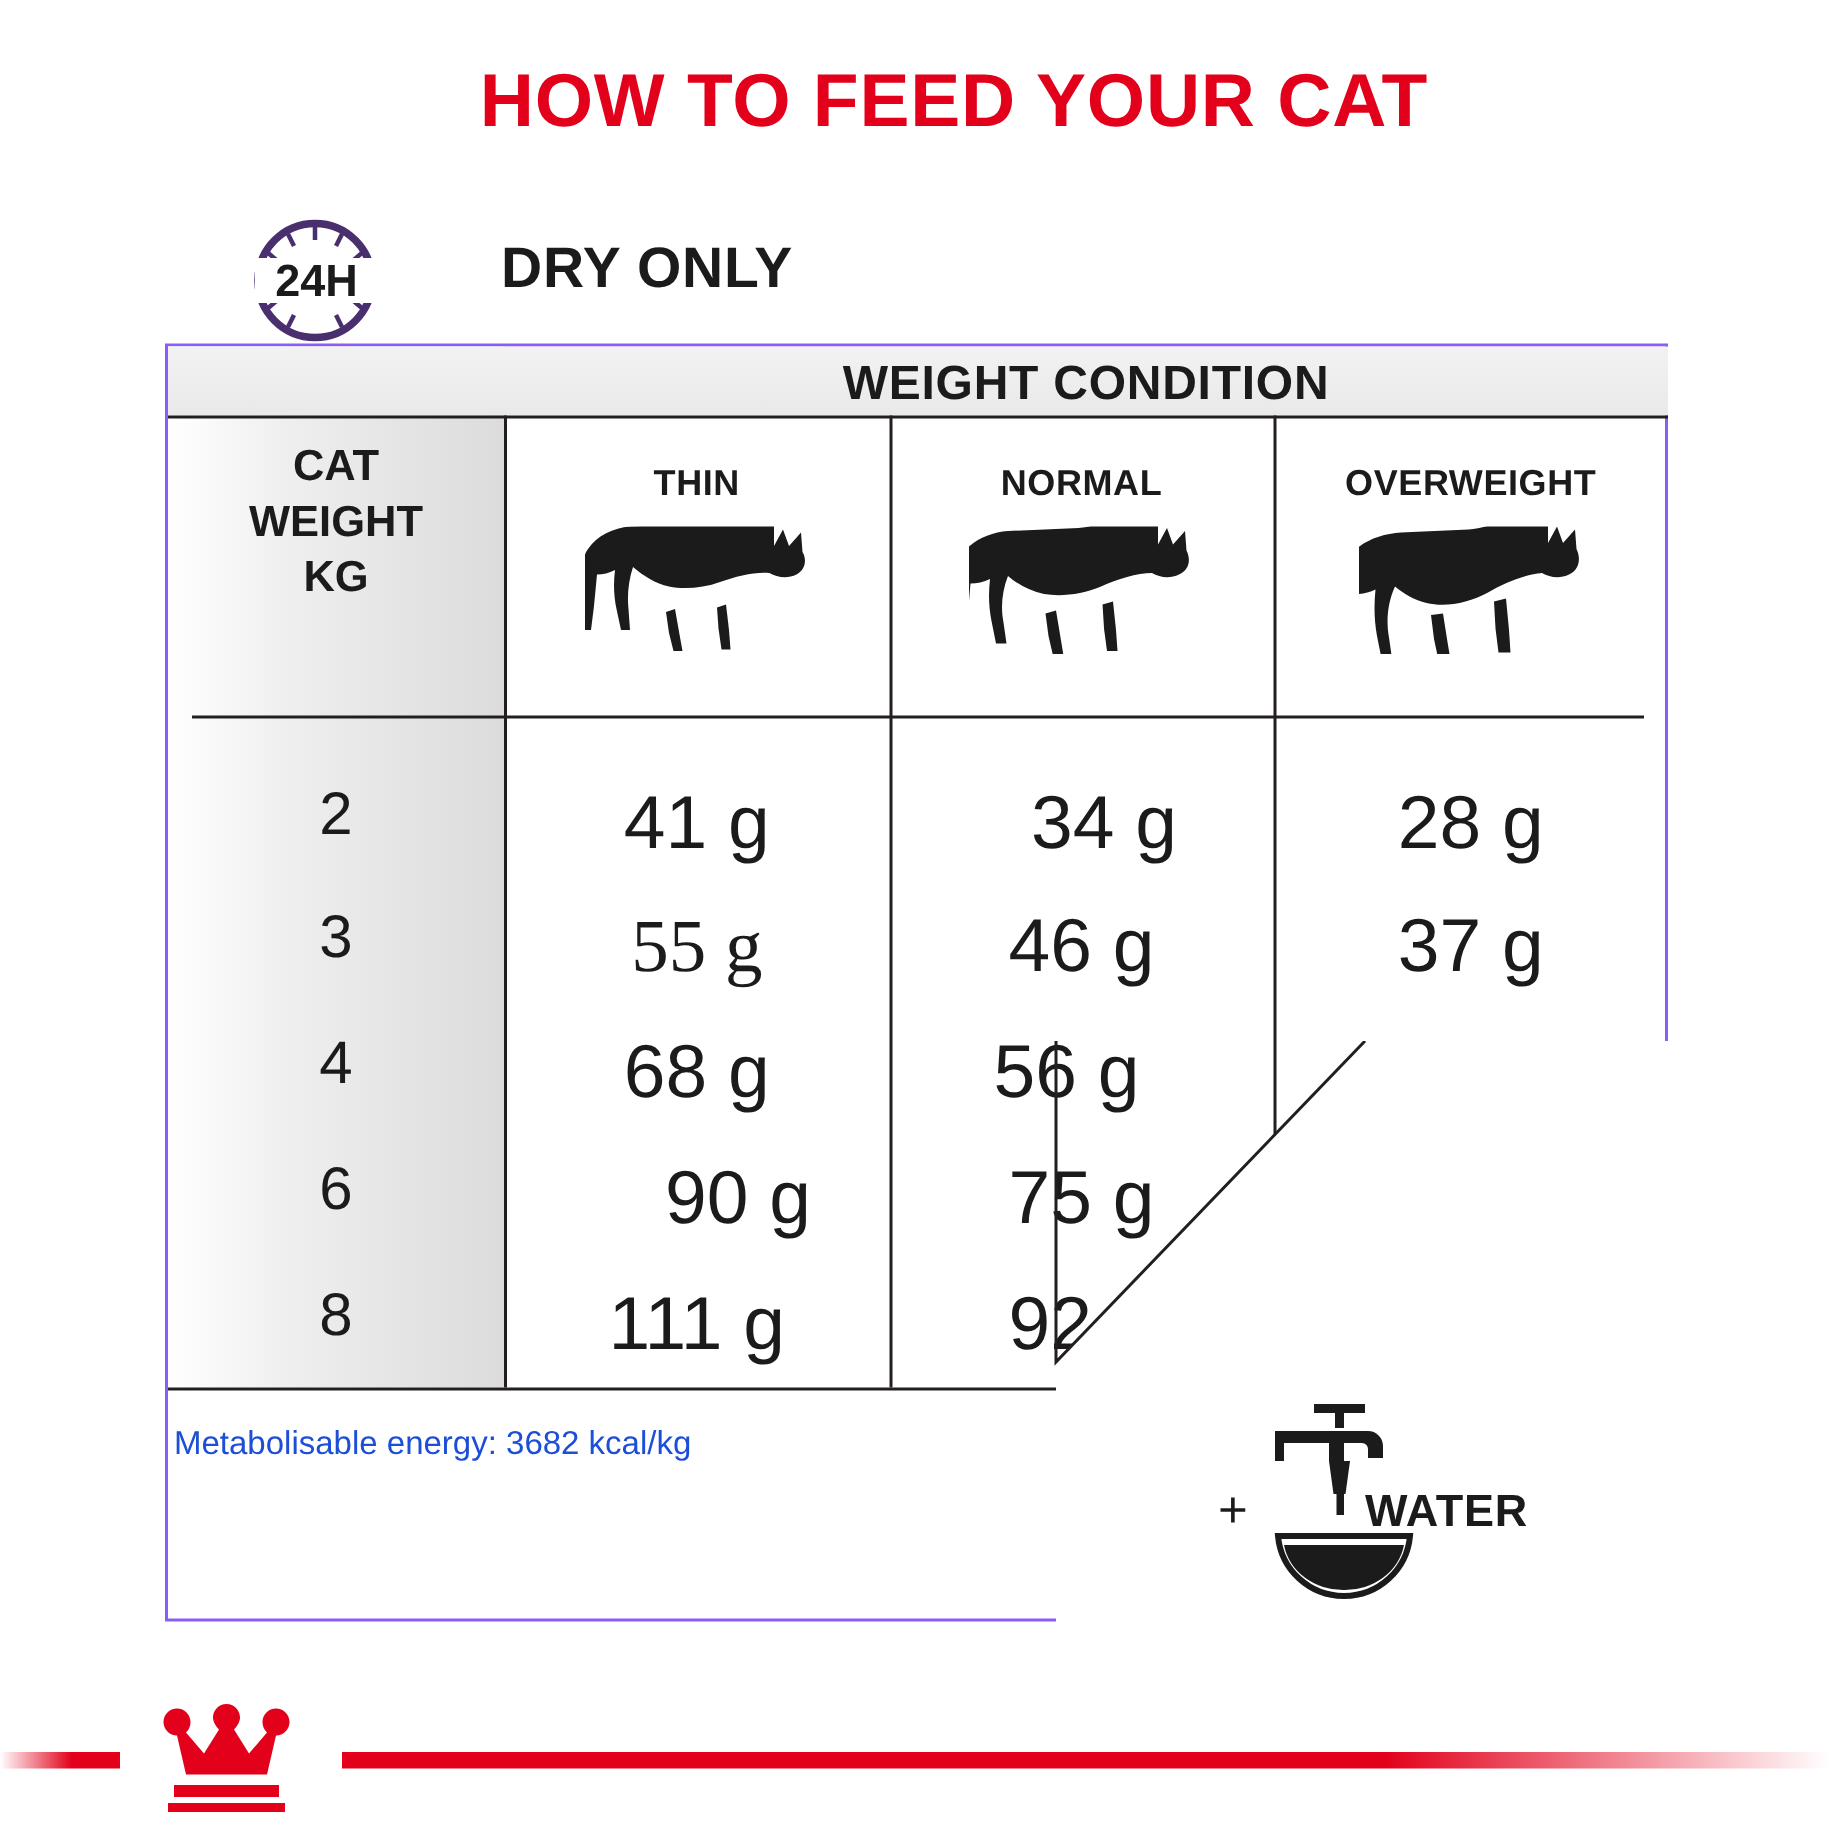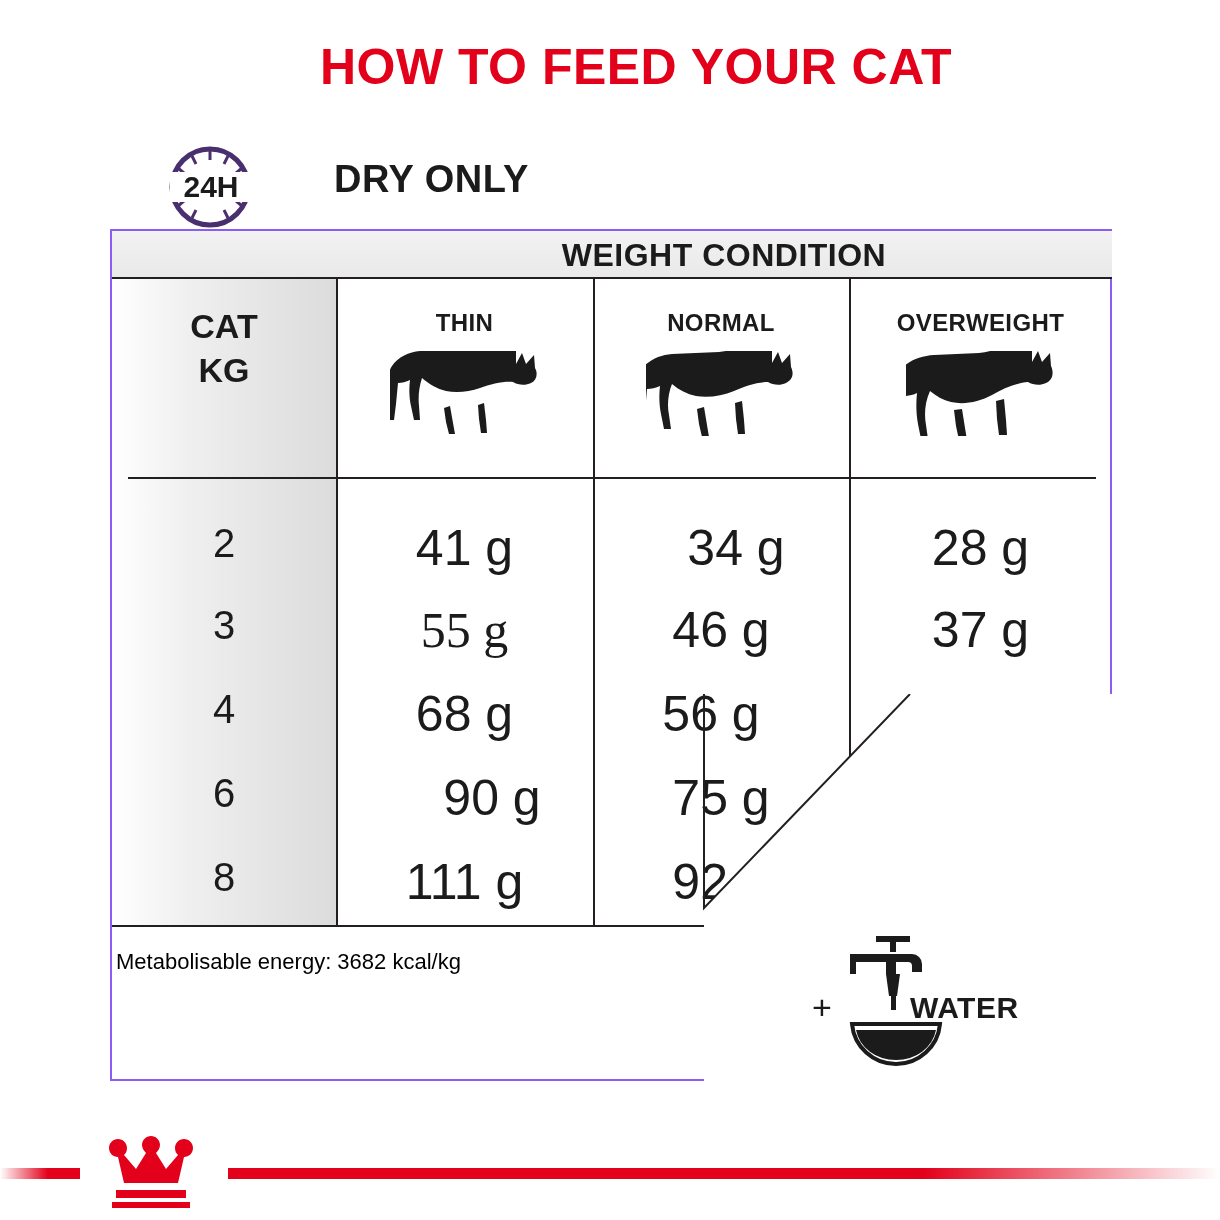--- a/index.html
+++ b/index.html
@@ -88,23 +88,23 @@
   }
   .hline {
     position: absolute;
     height: 2px;
     background: #231f20;
   }
 
   
   .cat-weight-label {
     position: absolute;
-    left: 0; top: 74px; width: 224px;
-    text-align: center;
-    font-size: 34px;
+    left: 0; top: 62px; width: 224px;
+    text-align: center;
+    font-size: 29px;
     font-weight: bold;
     color: #1b1b1b;
     line-height: 1.28;
   }
 
   
   .cond-head {
     position: absolute;
     top: 78px;
     text-align: center;
@@ -127,21 +127,21 @@
     font-size: 50px;
     color: #1b1b1b;
   }
   .cell.kg { font-size: 40px; }
 
   
   .footnote {
     position: absolute;
     left: 116px; top: 949px;
     font-size: 22px;
-    color: #000000;
+    color: #1d4ed8;
   }
 
   
   .water-shape {
     position: absolute;
     left: 700px; top: 694px;
     width: 412px; height: 388px;
   }
   .water-label {
     position: absolute;
@@ -221,20 +221,21 @@
 
     <div class="vline" style="left:224px; top:46px; height:648px;"></div>
     <div class="vline" style="left:481px; top:46px; height:648px;"></div>
     <div class="vline" style="left:737px; top:46px; height:648px;"></div>
 
     <div class="hline" style="left:0px; top:46px; width:1000px;"></div>
     <div class="hline" style="left:16px; top:246px; width:968px;"></div>
 
     <div class="cat-weight-label">
       <div>CAT</div>
+      <div>WEIGHT</div>
       <div>KG</div>
     </div>
 
     <div class="cond-head" style="left:224px; width:257px;">THIN</div>
     <div class="cond-head" style="left:481px; width:256px;">NORMAL</div>
     <div class="cond-head" style="left:737px; width:263px;">OVERWEIGHT</div>
 
     <div class="cond-icon" style="left:224px; width:257px;">
       <svg width="150" height="85" viewBox="0 0 150 85">
         <path fill="#1b1b1b" d="M126 13 l6 -11 4 11 8 -9 1 13 c3 5 2 12 -4 15 -6 3 -13 2 -18 -1

